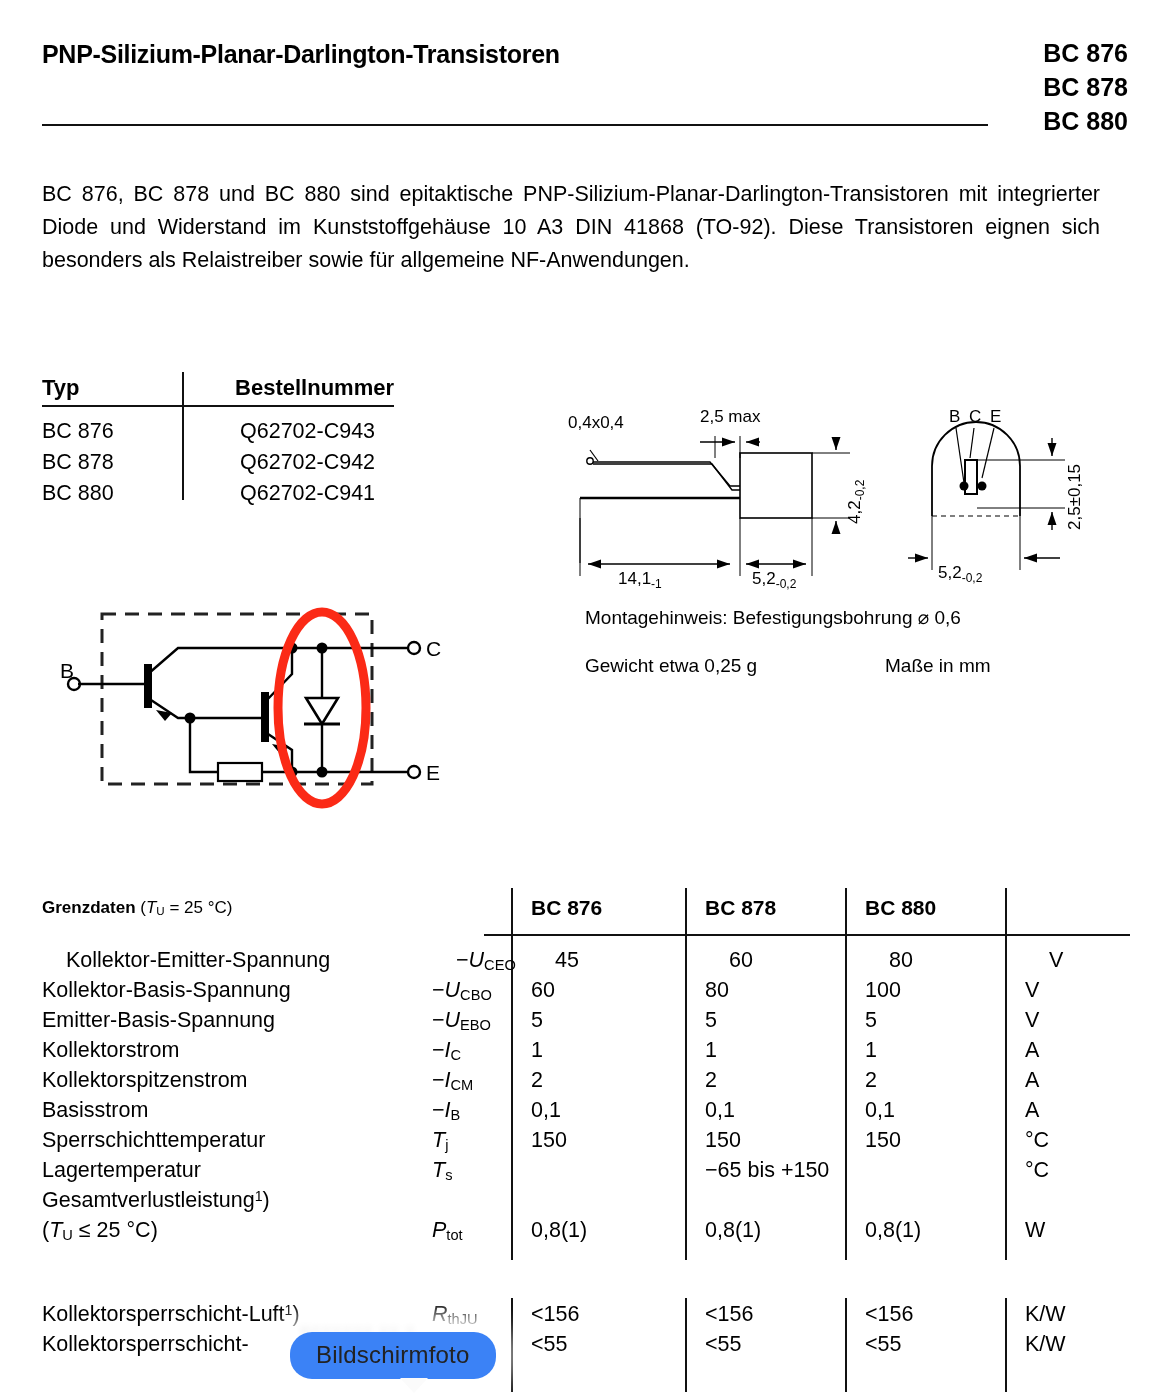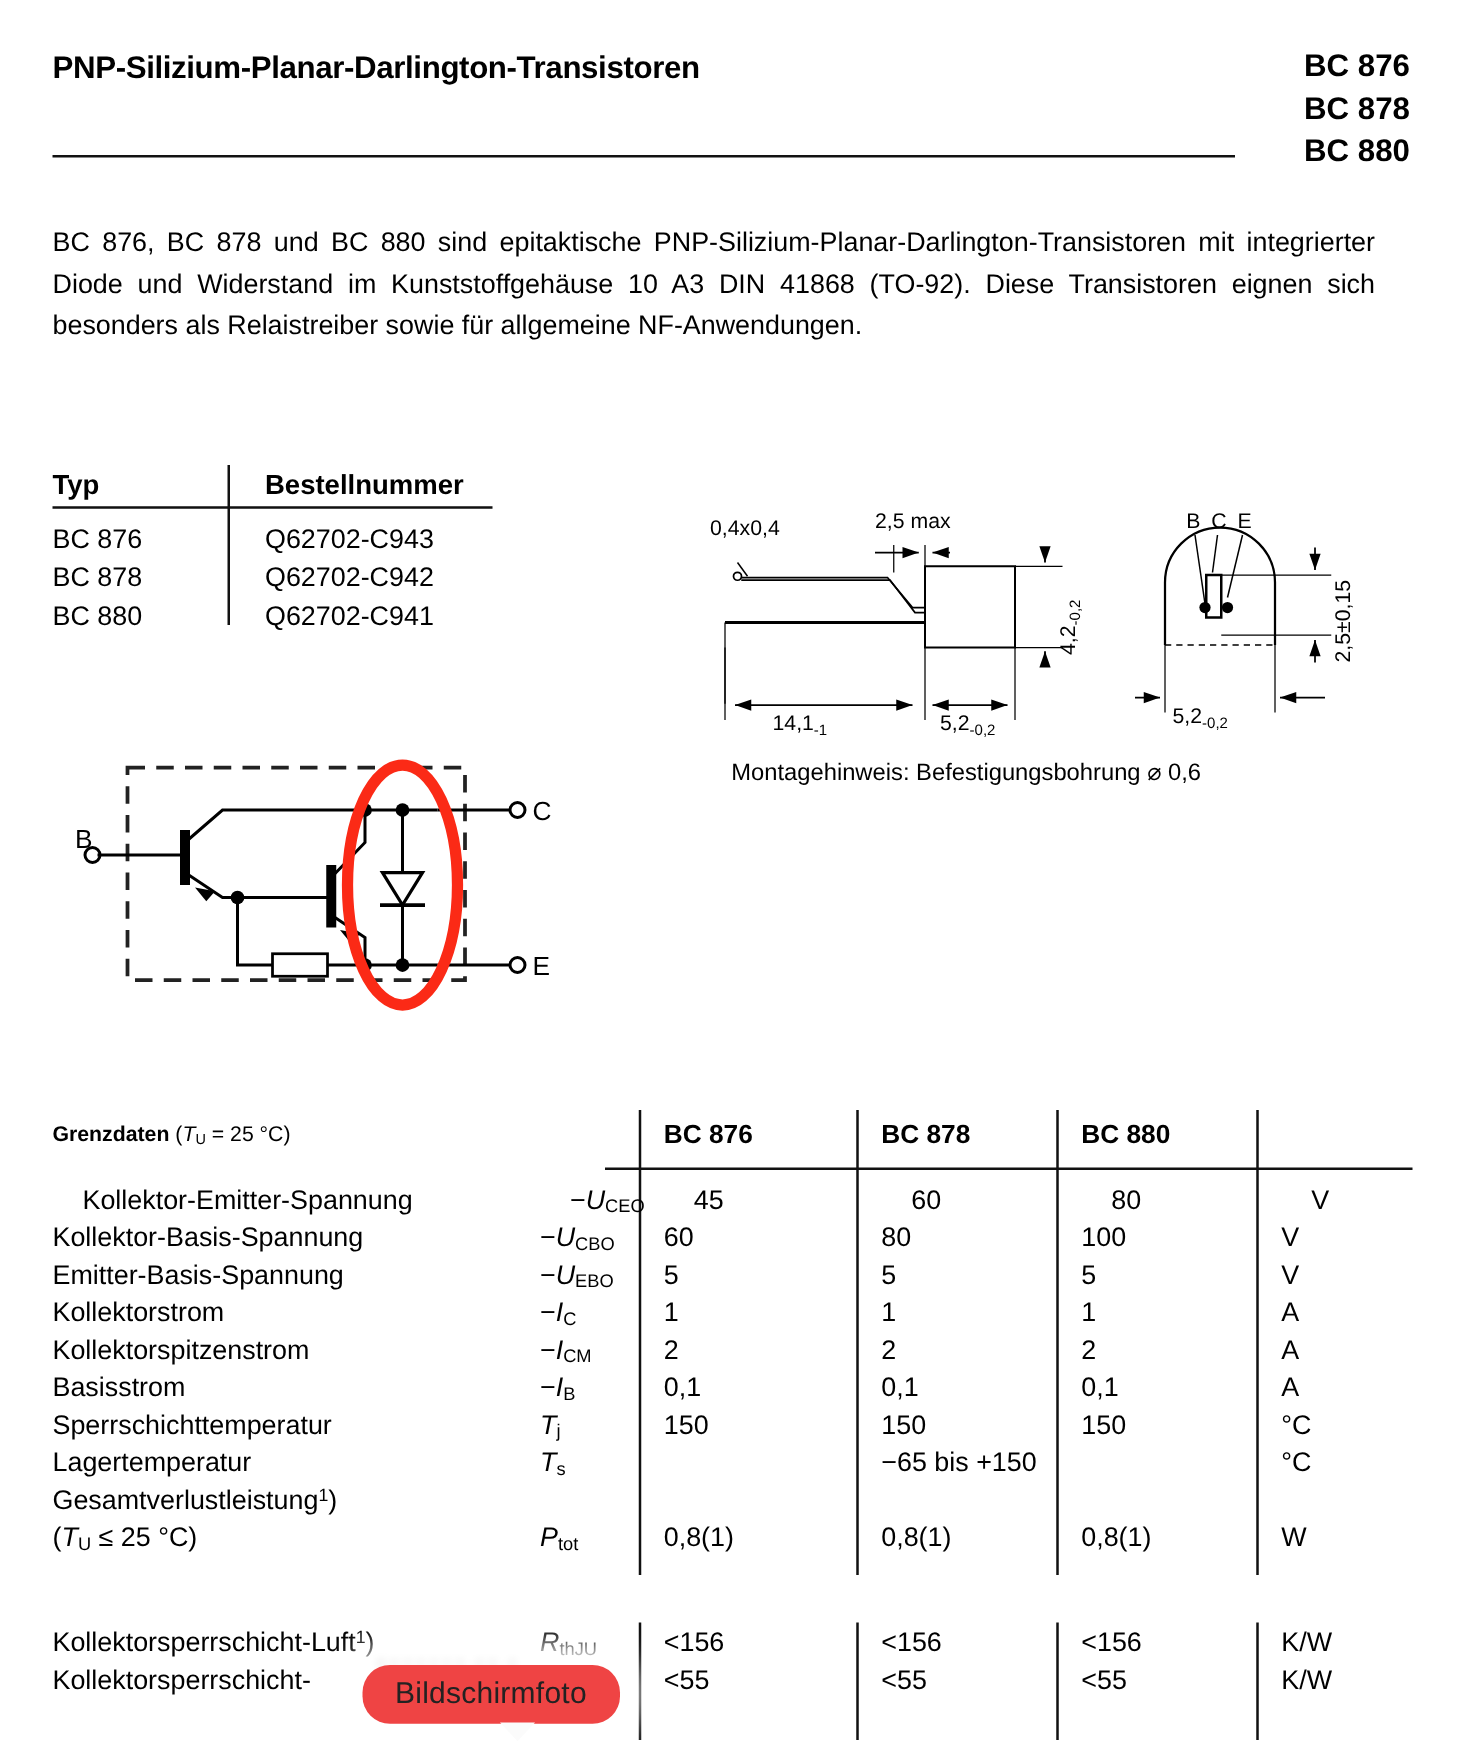--- a/index.html
+++ b/index.html
@@ -31,21 +31,21 @@
   
   .intro { position:absolute; left:42px; top:178px; width:1058px; }
   .intro p {
     margin:0 0 0 0; font-size:21.5px; line-height:33px;
     text-align:justify; text-justify:inter-word;
   }
   .intro p.last { text-align:left; margin-top:17px; }
 
   
   .typetable { position:absolute; left:42px; top:372px; width:352px; }
-  .typetable .row { display:flex; line-height:31px; }
+  .typetable .row { display:flex; line-height:31px;gap:28px; }
   .typetable .c1 { width:146px; font-size:21.5px; }
   .typetable .c2 { padding-left:24px; font-size:21.5px; }
   .typetable .head .c1, .typetable .head .c2 { font-weight:bold; font-size:22px; }
   .typetable .vline {
     position:absolute; left:140px; top:0; width:2px; height:128px; background:#111;
   }
   .typetable .hline {
     position:absolute; left:0; top:33px; width:352px; height:2px; background:#111;
   }
   .typetable .body { margin-top:13px; }
@@ -84,21 +84,21 @@
   .lrow .span { position:absolute; left:663px; top:0; white-space:nowrap; }
 
   i.it { font-style:italic; }
   sub { font-size:0.68em; font-style:normal; vertical-align:-0.18em; }
   sup { font-size:0.66em; vertical-align:0.45em; }
 
   
   .bubble {
     position:absolute; left:290px; top:1332px;
     padding:9px 26px 10px 26px;
-    background:#ef4444; border-radius:22px;
+    background:#3b82f6; border-radius:22px;
     font-size:24px; color:#222;
     box-shadow:0 0 22px 16px rgba(255,255,255,0.96);
     letter-spacing:0.2px;
   }
   .bubble-tail {
     position:absolute; left:0; bottom:-14px; width:0;height:0;
     border-left:14px solid transparent; border-right:14px solid transparent;
     border-top:15px solid #fbfbfb;
     transform:translateX(110px);
   }
@@ -233,20 +233,24 @@
         <g transform="translate(520,132) rotate(-90)">
           <text x="0" y="0">2,5±0,15</text>
         </g>
         <text x="378" y="180">5,2<tspan font-size="12" dy="4">-0,2</tspan></text>
       </g>
     </svg>
   </div>
 
   <div class="mechnotes">
     <div>Montagehinweis: Befestigungsbohrung ⌀ 0,6</div>
+    <div class="line2">
+      <span>Gewicht etwa 0,25 g</span>
+      <span class="mm">Maße in mm</span>
+    </div>
   </div>
 
   <div class="schem">
     <svg width="420" height="220" viewBox="0 0 420 220">
 
       <rect x="42" y="14" width="270" height="170" fill="none" stroke="#222" stroke-width="3" stroke-dasharray="14 9"></rect>
 
       <g stroke="#000" fill="none" stroke-width="2.4">
 
         <path d="M18 84 L88 84"></path>

